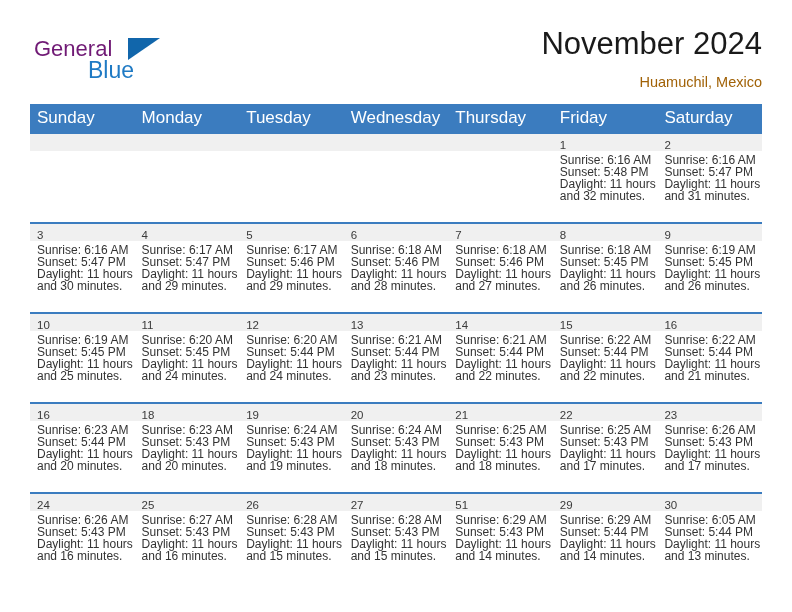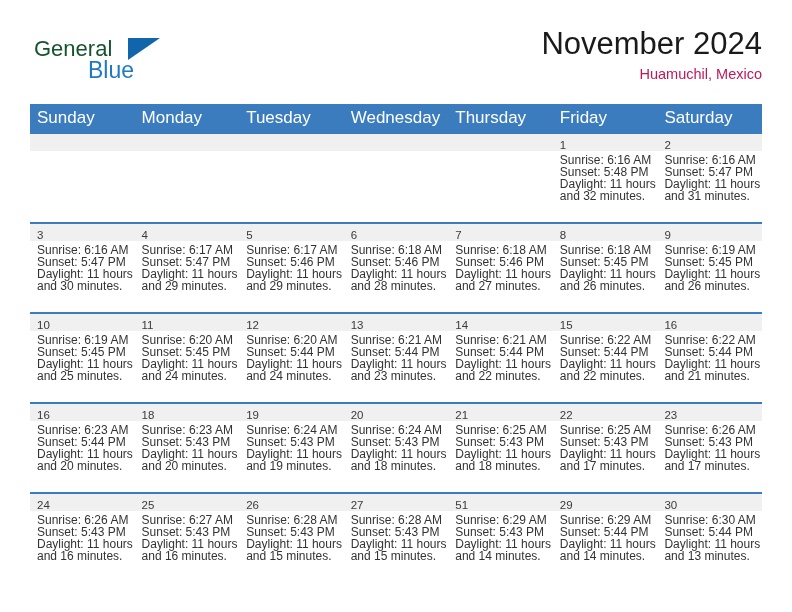--- a/index.html
+++ b/index.html
@@ -36,21 +36,21 @@
     top: 8px;
     width: 200px;
     height: 58px;
   }
   .brand-general {
     position: absolute;
     left: 4px;
     top: 0px;
     font-size: 22px;
     letter-spacing: 0px;
-    color: #14532d;
+    color: #701a75;
     font-family: "Liberation Sans", sans-serif;
   }
   .brand-blue {
     position: absolute;
     left: 58px;
     top: 21px;
     font-size: 23px;
     color: #1f7ac4;
     font-family: "Liberation Sans", sans-serif;
   }
@@ -72,23 +72,23 @@
   }
   .cal-title {
     font-size: 31px;
     color: #1a1a1a;
     line-height: 32px;
     font-weight: normal;
     white-space: nowrap;
   }
   .cal-subtitle {
     font-size: 14.5px;
-    color: #be185d;
+    color: #a16207;
     line-height: 20px;
-    margin-top: 4px;
+    margin-top: 12px;
     white-space: nowrap;
   }
 
   
   .calendar {
     position: absolute;
     left: 30px;
     top: 104px;
     width: 732px;
     border-collapse: collapse;
@@ -525,21 +525,21 @@
                 <div>Sunset: 5:44 PM</div>
                 <div>Daylight: 11 hours</div>
                 <div>and 14 minutes.</div>
               </div>
             </div>
           </td>
           <td>
             <div class="daycell">
               <div class="daynum-strip"><span class="daynum">30</span></div>
               <div class="dayinfo">
-                <div>Sunrise: 6:30 AM</div>
+                <div>Sunrise: 6:05 AM</div>
                 <div>Sunset: 5:44 PM</div>
                 <div>Daylight: 11 hours</div>
                 <div>and 13 minutes.</div>
               </div>
             </div>
           </td>
         </tr>
       </tbody>
   </table>
 

